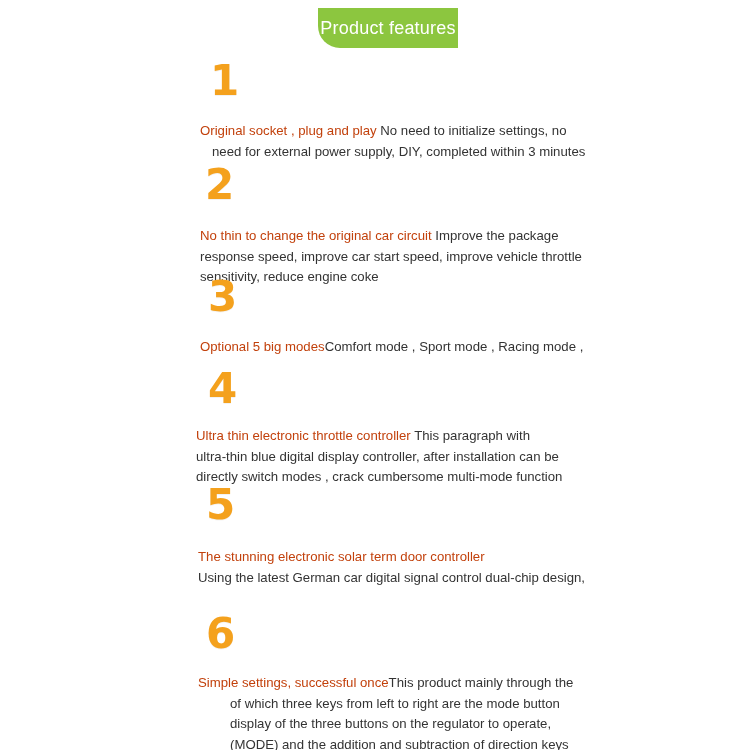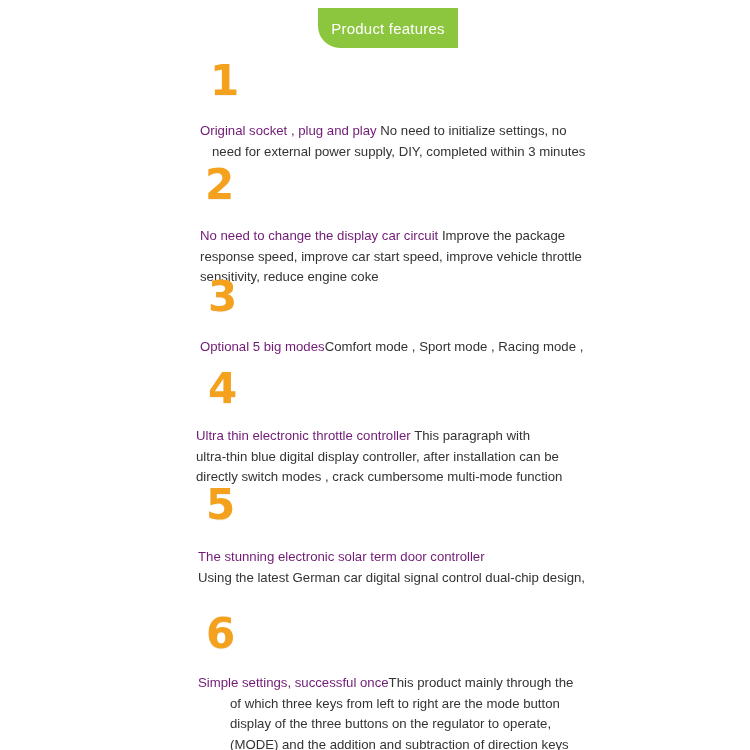--- a/index.html
+++ b/index.html
@@ -28,21 +28,21 @@
     width: 140px;
     height: 40px;
     background: #8cc63f;
     border-radius: 0 0 0 22px;
     display: flex;
     align-items: center;
     justify-content: center;
   }
   .banner-title {
     color: #ffffff;
-    font-size: 15px;
+    font-size: 18px;
     letter-spacing: 0.2px;
     white-space: nowrap;
   }
 
   
   .features {
     position: absolute;
     left: 0;
     top: 52px;
     width: 750px;
@@ -61,21 +61,21 @@
     font-family: "DejaVu Sans", sans-serif;
     line-height: 1;
     text-shadow: 0 1px 0 rgba(0,0,0,0.05);
   }
   .body-text {
     font-size: 13.2px;
     color: #333333;
     line-height: 1.55;
   }
   .lead {
-    color: #701a75;
+    color: #c2410c;
   }
 
   
   #f1 .num { left: 210px; top: 8px; }
   #f1 .body-text { position: absolute; left: 200px; top: 56px; width: 400px; }
 
   #f2 .num { left: 205px; top: 108px; }
   #f2 .body-text { position: absolute; left: 200px; top: 157px; width: 400px; }
 
   #f3 .num { left: 208px; top: 220px; }
@@ -108,21 +108,21 @@
       <span class="num">1</span>
       <p class="body-text">
         <span class="lead">Original socket , plug and play</span><span> No need to initialize settings, no</span><br>
         <span class="indent-1">need for external power supply, DIY, completed within 3 minutes</span>
       </p>
     </div>
 
     <div class="feature" id="f2">
       <span class="num">2</span>
       <p class="body-text">
-        <span class="lead">No need to change the display car circuit</span><span> Improve the package</span><br>
+        <span class="lead">No thin to change the original car circuit</span><span> Improve the package</span><br>
         <span>response speed, improve car start speed, improve vehicle throttle</span><br>
         <span>sensitivity, reduce engine coke</span>
       </p>
     </div>
 
     <div class="feature" id="f3">
       <span class="num">3</span>
       <p class="body-text">
         <span class="lead">Optional 5 big modes</span><span>Comfort mode , Sport mode , Racing mode ,</span><br>
       </p>

